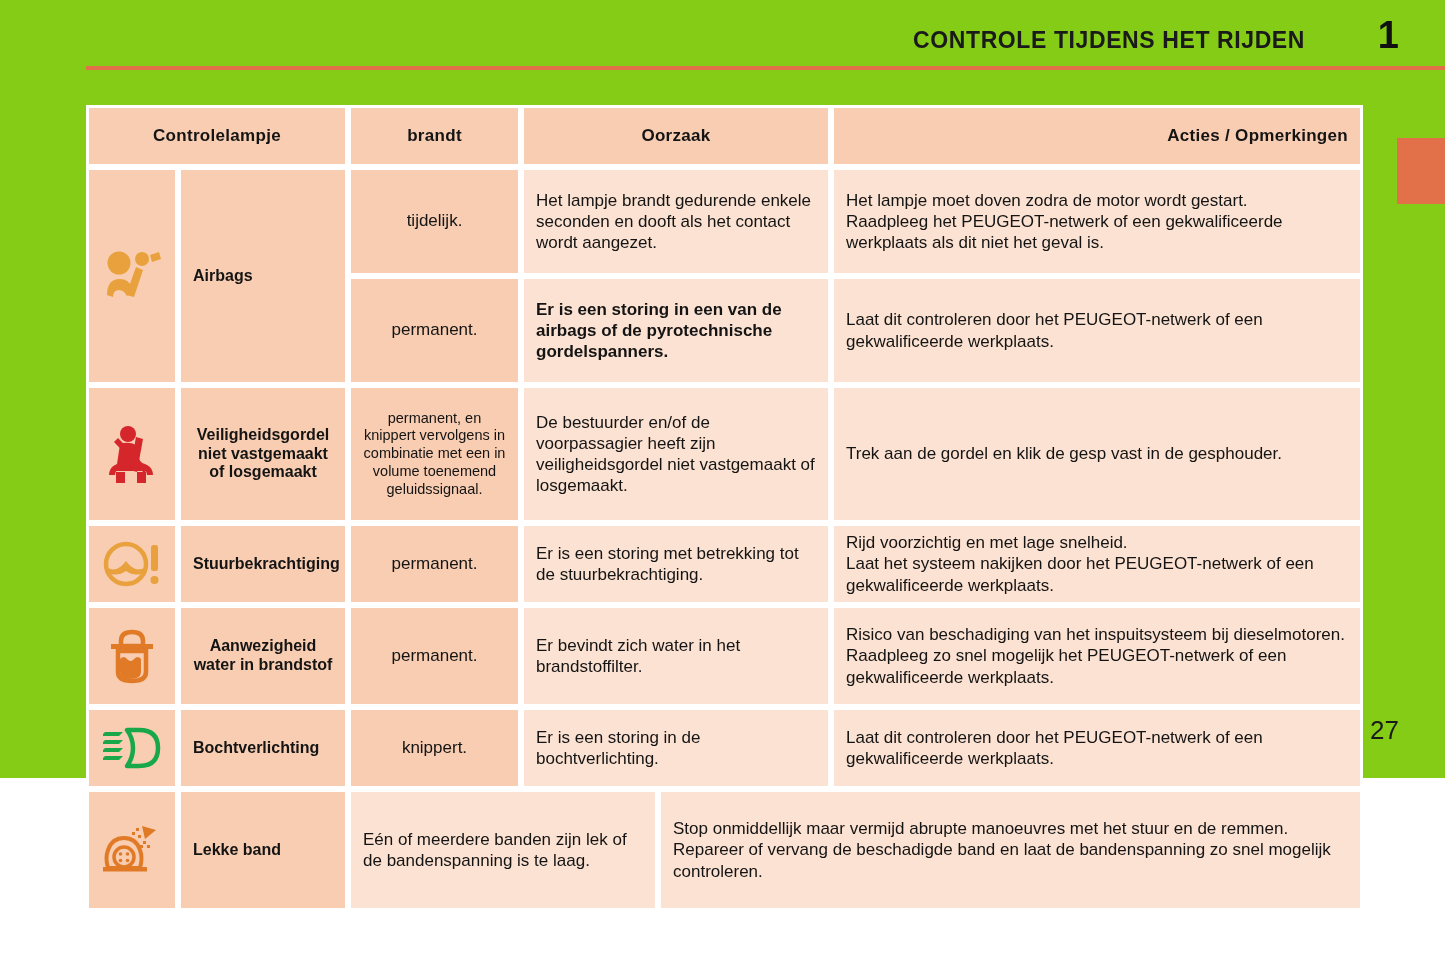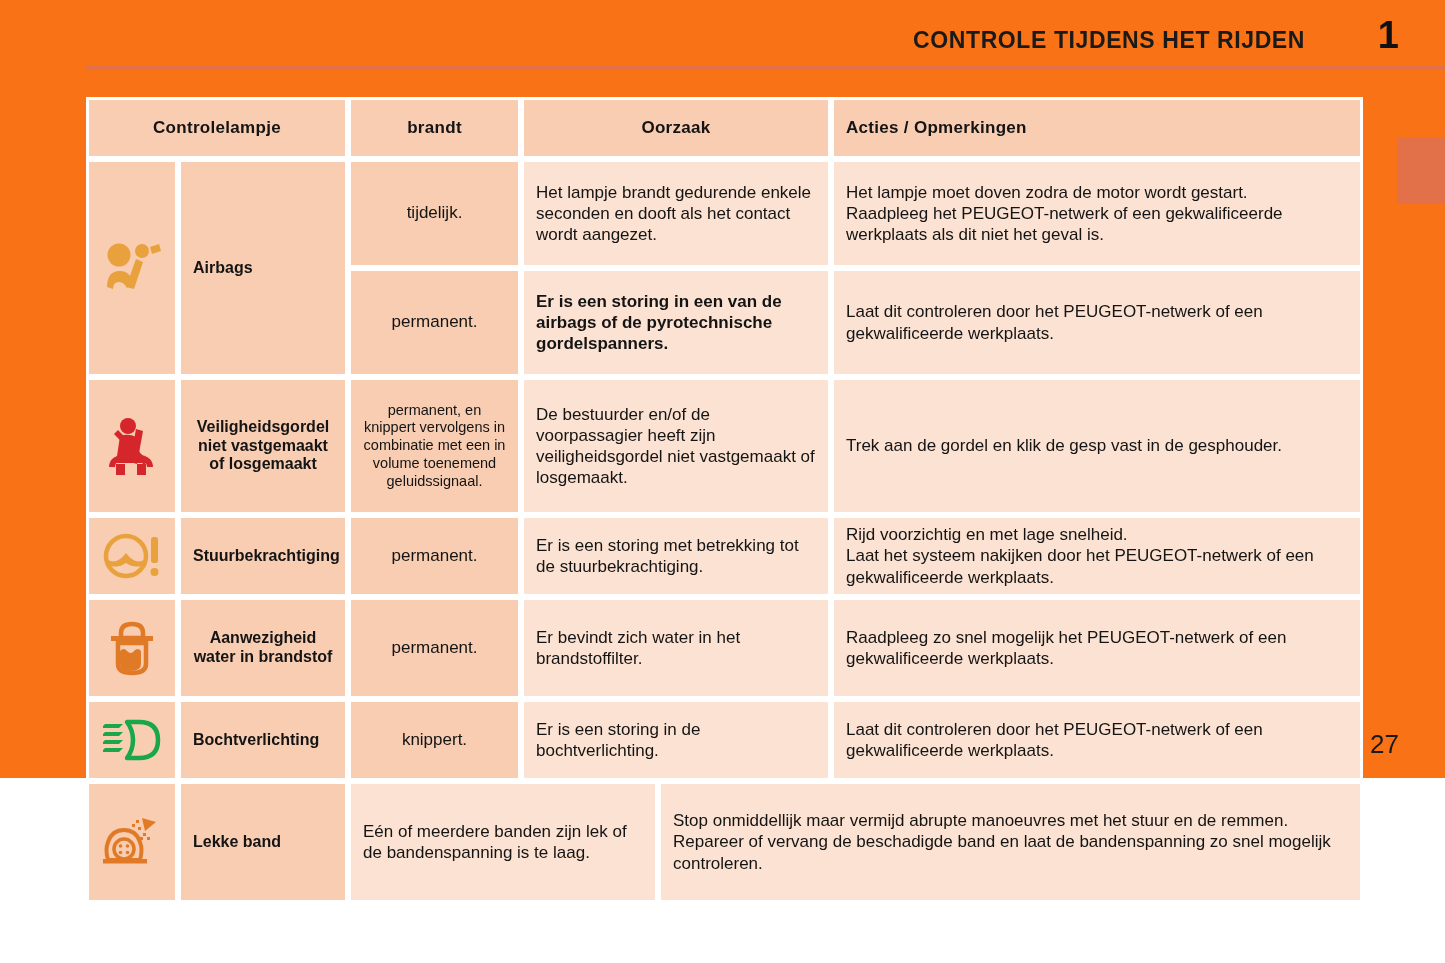--- a/index.html
+++ b/index.html
@@ -7,21 +7,21 @@
     width: 1445px;
     height: 963px;
     background: #ffffff;
     font-family: "Liberation Sans", sans-serif;
     overflow: hidden;
   }
   .page {
     position: relative;
     width: 1445px;
     height: 778px;
-    background: #f97316;
+    background: #84cc16;
   }
 
   
   .header {
     position: absolute;
     top: 0; left: 0; right: 0;
     height: 68px;
   }
   .header-title {
     position: absolute;
@@ -59,21 +59,21 @@
     top: 138px;
     width: 48px;
     height: 66px;
     background: #e2714a;
   }
 
   
   .table {
     position: absolute;
     left: 86px;
-    top: 97px;
+    top: 105px;
     width: 1277px;
   }
   .trow {
     display: flex;
     width: 100%;
   }
   .cell {
     position: relative;
     border: 3px solid #ffffff;
     padding: 8px 12px;
@@ -141,21 +141,21 @@
     display: flex;
     align-items: center;
     justify-content: center;
   }
   .icon-wrap svg { display: block; }
 
   
   .page-number {
     position: absolute;
     right: 46px;
-    bottom: 18px;
+    bottom: 32px;
     font-size: 26px;
     color: #1a1a1a;
     margin-top: 33px;
   }
 </style>
 </head>
 <body>
 
 <div class="page">
 
@@ -172,21 +172,21 @@
     <div class="trow hdr-row">
       <div class="cell dark" style="width:262px;flex:0 0 262px;">
         <span class="hdr-text">Controlelampje</span>
       </div>
       <div class="cell dark c-state">
         <span class="hdr-text">brandt</span>
       </div>
       <div class="cell dark c-cause" style="justify-content:center;">
         <span class="hdr-text">Oorzaak</span>
       </div>
-      <div class="cell dark c-act" style="justify-content:flex-start;">
+      <div class="cell dark c-act" style="justify-content:flex-end;">
         <span class="hdr-text">Acties / Opmerkingen</span>
       </div>
     </div>
 
     <div class="trow">
       <div class="cell dark c-icon" style="height:218px;">
         <span class="icon-wrap">
           <svg width="58" height="56" viewBox="0 0 58 56">
             <circle cx="16" cy="15" r="11.5" fill="#e8a13c"></circle>
             <path d="M4 47 q0-16 13-16 q9 0 12 9 l-5 8 q-3-6-8-6 q-6 0-6 7 z" fill="#e8a13c"></path>
@@ -303,20 +303,21 @@
         <span class="name-text">Aanwezigheid water in brandstof</span>
       </div>
       <div class="cell dark c-state" style="height:102px;">
         <span class="state-text">permanent.</span>
       </div>
       <div class="cell light c-cause" style="height:102px;">
         <span class="body-text">Er bevindt zich water in het brandstoffilter.</span>
       </div>
       <div class="cell light c-act" style="height:102px;">
         <div class="body-text">
+          <p>Risico van beschadiging van het inspuitsysteem bij dieselmotoren.</p>
           <p>Raadpleeg zo snel mogelijk het PEUGEOT-netwerk of een gekwalificeerde werkplaats.</p>
         </div>
       </div>
     </div>
 
     <div class="trow">
       <div class="cell dark c-icon" style="height:82px;">
         <span class="icon-wrap">
           <svg width="58" height="44" viewBox="0 0 58 44">
             <path d="M24 4 l12 0 q19 0 19 18 q0 18-19 18 l-12 0 q6-8 6-18 q0-10-6-18 z" fill="none" stroke="#18a84a" stroke-width="4.5" stroke-linejoin="round"></path>

